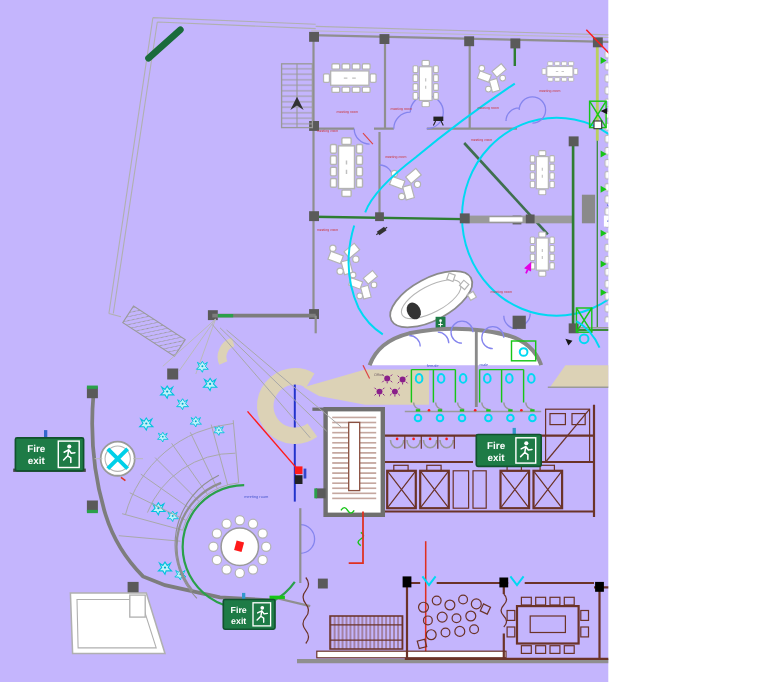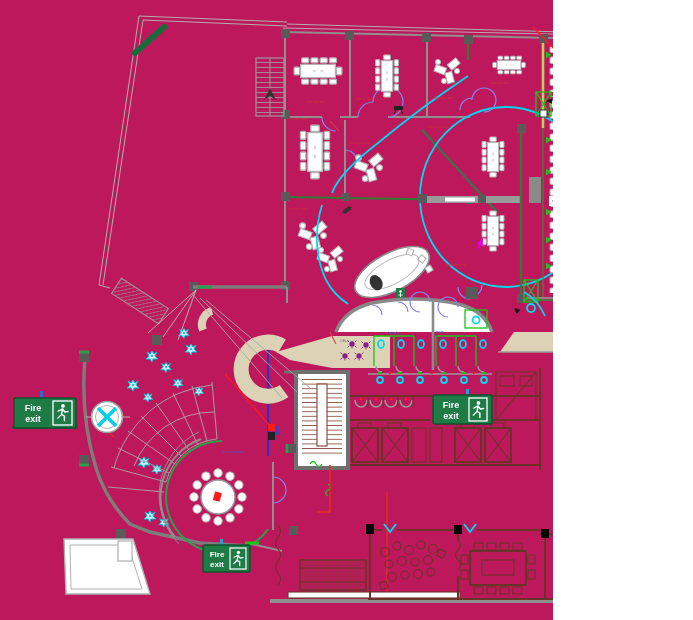--- a/index.html
+++ b/index.html
@@ -1,16 +1,16 @@
 <!DOCTYPE html>
 <html><head>
 <meta charset="utf-8">
 <style>
   html,body{margin:0;padding:0;background:#fff}
-  #stage{width:553px;height:620px;position:relative;background:#be185d;overflow:hidden}
+  #stage{width:553px;height:620px;position:relative;background:#c4b5fd;overflow:hidden}
   svg{font-family:"Liberation Sans",sans-serif}
   .wg2{stroke:#8f8f8f;stroke-width:2;fill:none}
   .wg15{stroke:#9a9a9a;stroke-width:1.4;fill:none}
   .wg3{stroke:#7d7d7d;stroke-width:3.4;fill:none}
   .wthin{stroke:#b9b9b9;stroke-width:0.9;fill:none}
   .bound{stroke:#b0b0b0;stroke-width:1;fill:none}
   .furn{stroke:#b4b4b4;fill:#fff;stroke-width:1.1}
   .mar{stroke:#6b3328;fill:none;stroke-width:2}
   .mar1{stroke:#6b3328;fill:none;stroke-width:1.1}
   .grn{stroke:#2e7d32;stroke-width:2.2;fill:none}

